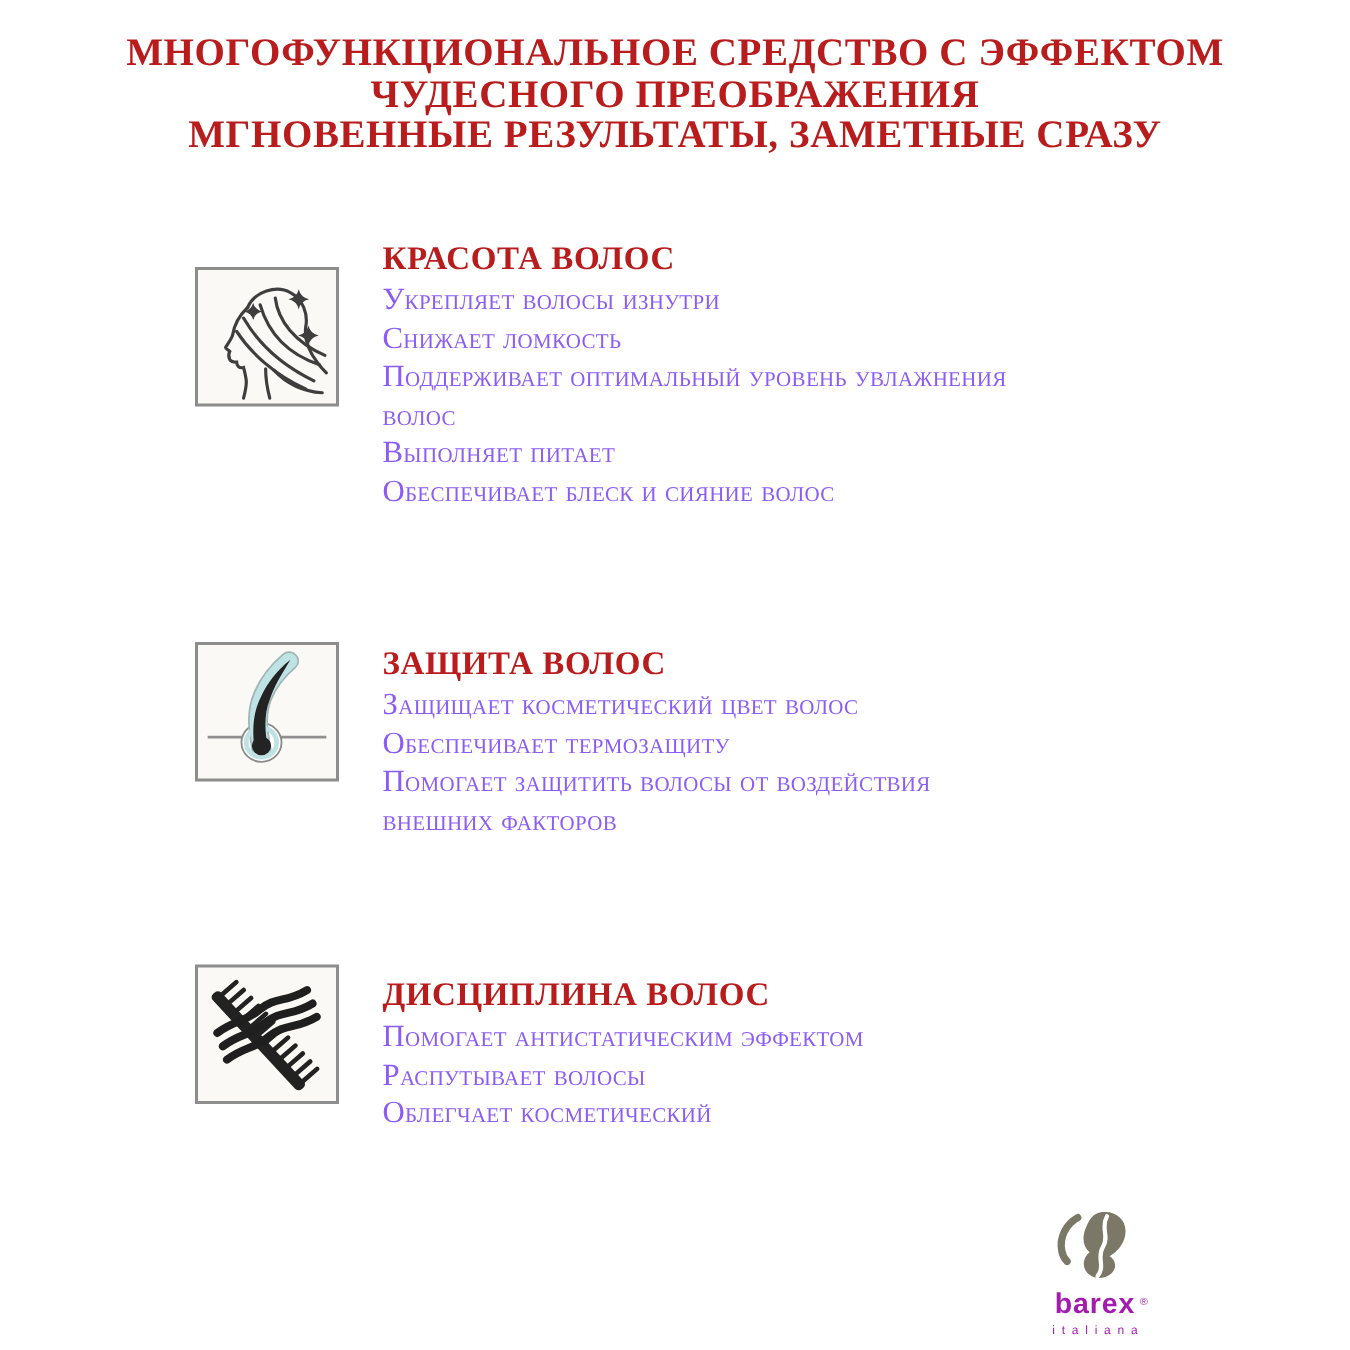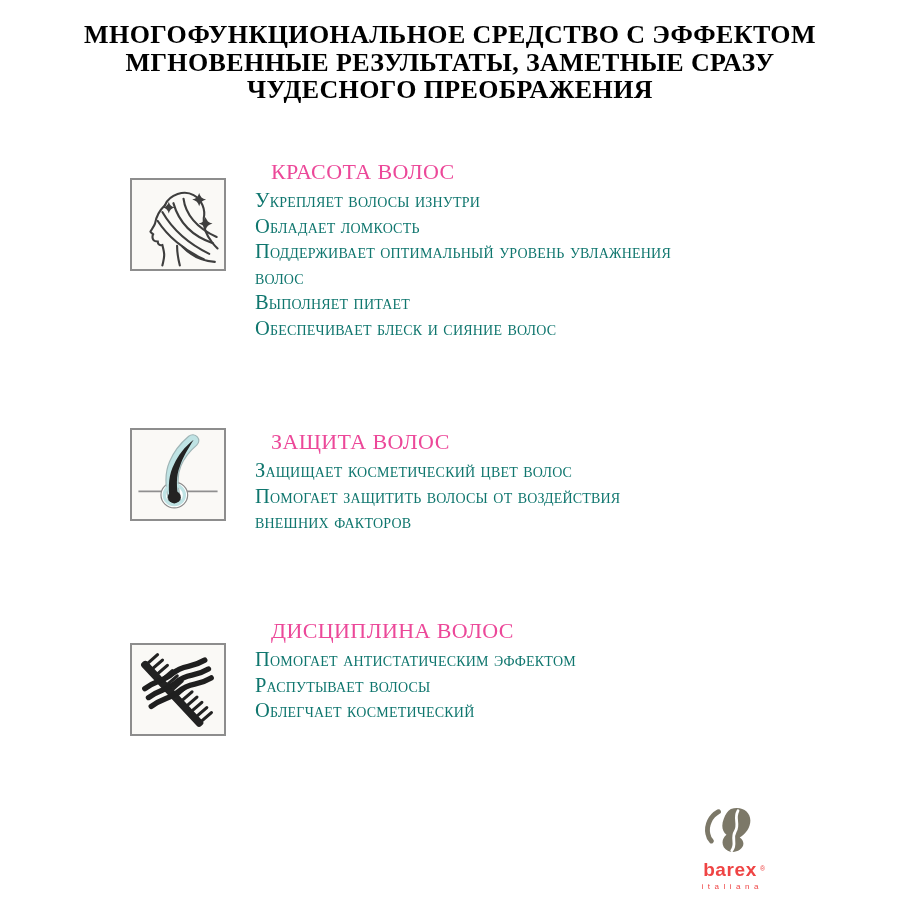--- a/index.html
+++ b/index.html
@@ -6,56 +6,56 @@
   body{
     width:900px;height:900px;background:#ffffff;
     font-family:"Liberation Serif", serif;
     position:relative;overflow:hidden;
   }
   .page{position:absolute;inset:0;background:#ffffff;}
 
   
   .header{
     position:absolute;top:21px;left:40px;right:40px;
-    text-align:center;color:#000000;font-weight:bold;
+    text-align:center;color:#b91c1c;font-weight:bold;
     font-size:26px;line-height:27.5px;letter-spacing:0.4px;
   }
   .header div{white-space:nowrap;}
 
   
   .icon-box{
     position:absolute;left:130px;width:92px;height:89px;
     border:2.5px solid #8d8d8d;background:#faf9f6;
     box-sizing:content-box;
   }
   .icon-box svg{display:block;width:92px;height:89px;}
   #iconbox-1{top:178px;}
   #iconbox-2{top:428px;}
   #iconbox-3{top:643px;}
 
   
   .textcol{position:absolute;left:255px;width:565px;}
   #textcol-1{top:159px;}
   #textcol-2{top:429px;}
-  #textcol-3{top:618px;}
+  #textcol-3{top:650px;}
   .sec-title{
-    font-size:22px;font-weight:normal;color:#ec4899;
-    letter-spacing:0.4px;line-height:26px;margin:0 0 3px 16px;
+    font-size:22px;font-weight:bold;color:#b91c1c;
+    letter-spacing:0.4px;line-height:26px;margin:0 0 3px 0;
     white-space:nowrap;
   }
   .feature-line{
     font-variant:small-caps;
-    font-size:20.5px;line-height:25.5px;color:#0f766e;
+    font-size:20.5px;line-height:25.5px;color:#8b5cf6;
     letter-spacing:0.2px;white-space:nowrap;
   }
 
   
   .logo{
     position:absolute;left:678px;top:806px;width:104px;
-    text-align:center;color:#ef4444;
+    text-align:center;color:#a21caf;
   }
   .logo-mark{display:block;margin:0 auto;}
   .logo-word{
     font-family:"Liberation Sans", sans-serif;
     font-size:19px;font-weight:bold;letter-spacing:0.6px;
     line-height:20px;position:relative;display:inline-block;
   }
   .logo-reg{
     font-family:"Liberation Sans", sans-serif;
     font-size:7px;font-weight:normal;
@@ -67,22 +67,22 @@
     margin-top:2px;text-indent:4.5px;
   }
 </style>
 </head>
 <body>
 
 <div class="page">
 
   <div class="header">
     <div>МНОГОФУНКЦИОНАЛЬНОЕ СРЕДСТВО С ЭФФЕКТОМ</div>
+    <div>ЧУДЕСНОГО ПРЕОБРАЖЕНИЯ</div>
     <div>МГНОВЕННЫЕ РЕЗУЛЬТАТЫ, ЗАМЕТНЫЕ СРАЗУ</div>
-    <div>ЧУДЕСНОГО ПРЕОБРАЖЕНИЯ</div>
   </div>
 
   <div class="icon-box" id="iconbox-1">
     <svg viewBox="0 0 100 100" preserveAspectRatio="none">
       <g fill="none" stroke="#3e3e3e" stroke-width="2.3" stroke-linecap="round">
         <path d="M36,28 C30,34 26,42 25,49 C24,52 21,56 20,58 C20,59 22,60 23,61 C22,63 22,65 23,67 C24,69 26,69 28,69 C28,72 30,74 33,73 C34,77 35,81 35,84 C35,88 34,92 33,96"></path>
         <path d="M36,28 C41,16 57,11 67,17 C76,22 80,33 78,43 C77,53 81,62 87,70 C89,73 91,75 93,77"></path>
         <path d="M33,36 C42,52 58,70 84,83"></path>
         <path d="M28,46 C38,62 56,79 78,89"></path>
         <path d="M45,26 C50,44 62,62 88,71"></path>
@@ -94,21 +94,21 @@
         <path d="M40,24.5 Q41.2,29.8 46.5,31 Q41.2,32.2 40,37.5 Q38.8,32.2 33.5,31 Q38.8,29.8 40,24.5 Z"></path>
         <path d="M73,14.5 Q74.4,20.6 80.5,22 Q74.4,23.4 73,29.5 Q71.6,23.4 65.5,22 Q71.6,20.6 73,14.5 Z"></path>
         <path d="M80,41.5 Q81.4,47.6 87.5,49 Q81.4,50.4 80,56.5 Q78.6,50.4 72.5,49 Q78.6,47.6 80,41.5 Z"></path>
       </g>
     </svg>
   </div>
 
   <div class="textcol" id="textcol-1">
     <div class="sec-title">КРАСОТА ВОЛОС</div>
     <div class="feature-line">Укрепляет волосы изнутри</div>
-    <div class="feature-line">Обладает ломкость</div>
+    <div class="feature-line">Снижает ломкость</div>
     <div class="feature-line">Поддерживает оптимальный уровень увлажнения</div>
     <div class="feature-line">волос</div>
     <div class="feature-line">Выполняет питает</div>
     <div class="feature-line">Обеспечивает блеск и сияние волос</div>
   </div>
 
   <div class="icon-box" id="iconbox-2">
     <svg viewBox="0 0 100 100" preserveAspectRatio="none">
       <path d="M7,69 H93" stroke="#8f8f8f" stroke-width="2" fill="none"></path>
       <circle cx="46" cy="73" r="14.5" fill="#ffffff" stroke="#8a8a8a" stroke-width="1.3"></circle>
@@ -116,20 +116,21 @@
       <path d="M46,78 C43,62 42,50 47,38 C51,28 58,19 66,12" stroke="#bfe3e4" stroke-width="12" fill="none" stroke-linecap="round"></path>
       <circle cx="46" cy="73" r="11" fill="none" stroke="#bfe3e4" stroke-width="3.5"></circle>
       <path d="M41,79 C39,62 40,50 46,38 C50,29 57,19 67,11 C60,23 55,31 52,41 C48,51 48,64 51,79 Z" fill="#232323"></path>
       <circle cx="46" cy="75.5" r="7" fill="#232323"></circle>
     </svg>
   </div>
 
   <div class="textcol" id="textcol-2">
     <div class="sec-title">ЗАЩИТА ВОЛОС</div>
     <div class="feature-line">Защищает косметический цвет волос</div>
+    <div class="feature-line">Обеспечивает термозащиту</div>
     <div class="feature-line">Помогает защитить волосы от воздействия</div>
     <div class="feature-line">внешних факторов</div>
   </div>
 
   <div class="icon-box" id="iconbox-3">
     <svg viewBox="0 0 100 100" preserveAspectRatio="none">
       <g transform="translate(14,17) rotate(48)" fill="#222222">
         <rect x="0" y="-1" width="96" height="8.5" rx="3.5"></rect>
         <g>
           <rect x="3" y="-16" width="3.4" height="17" rx="1.7"></rect>

